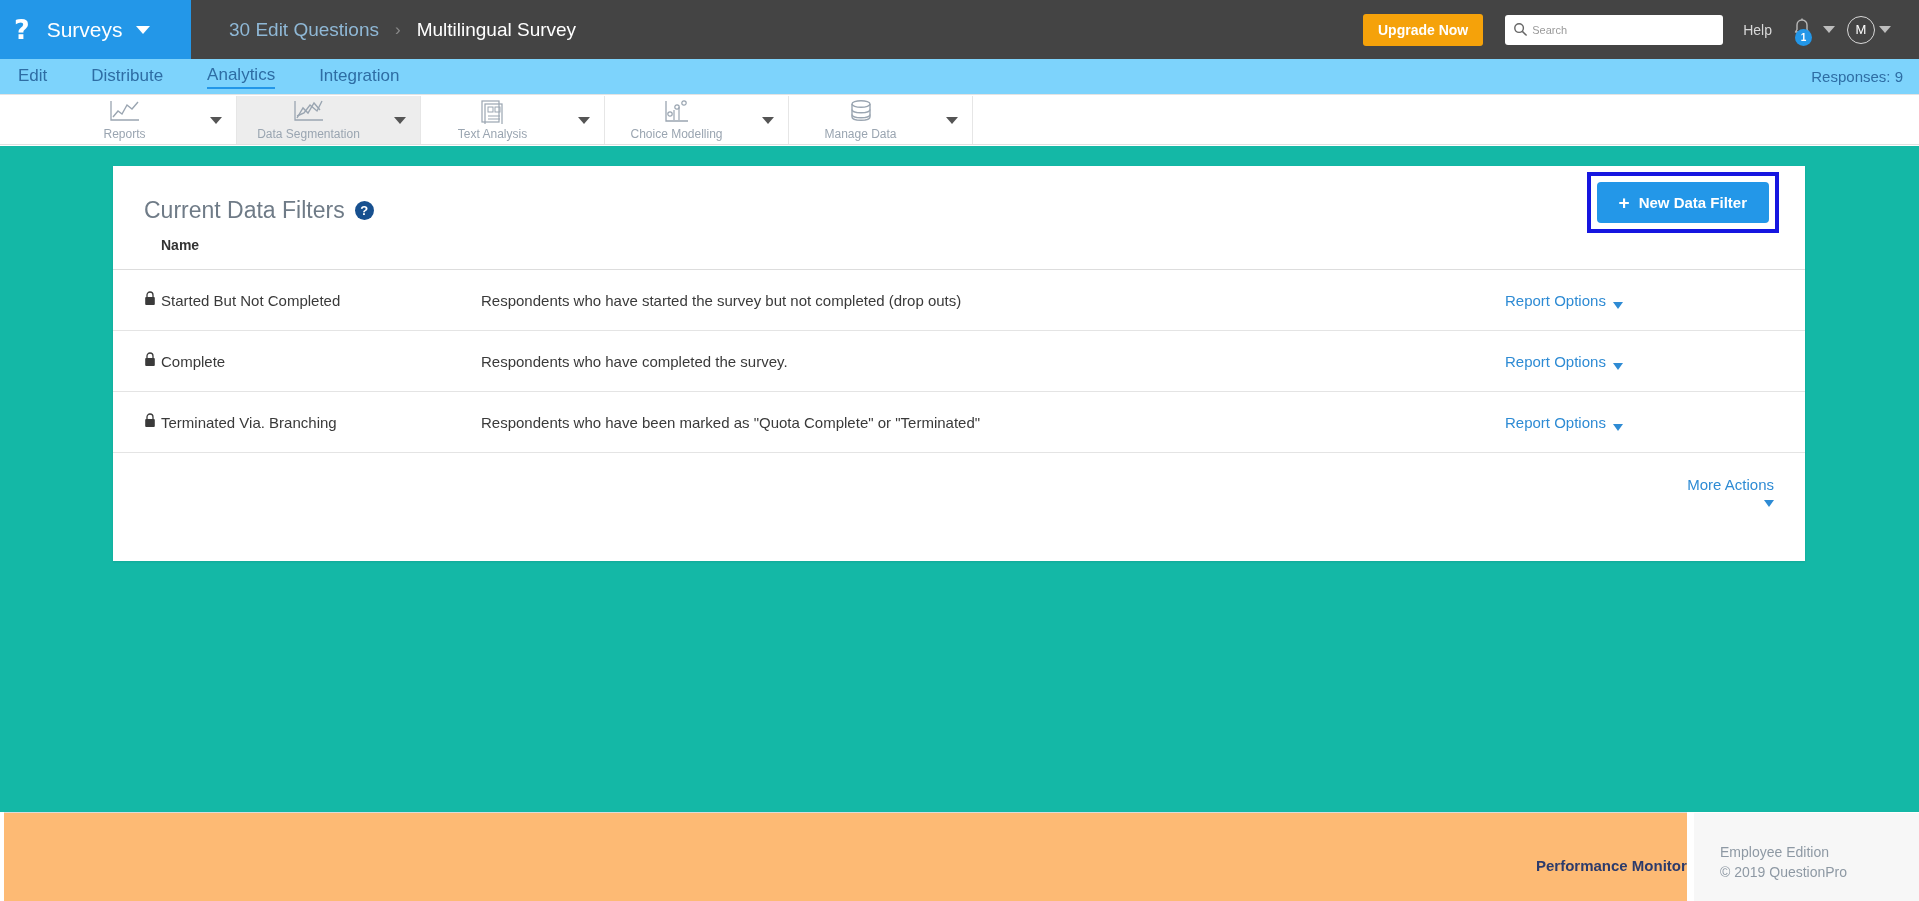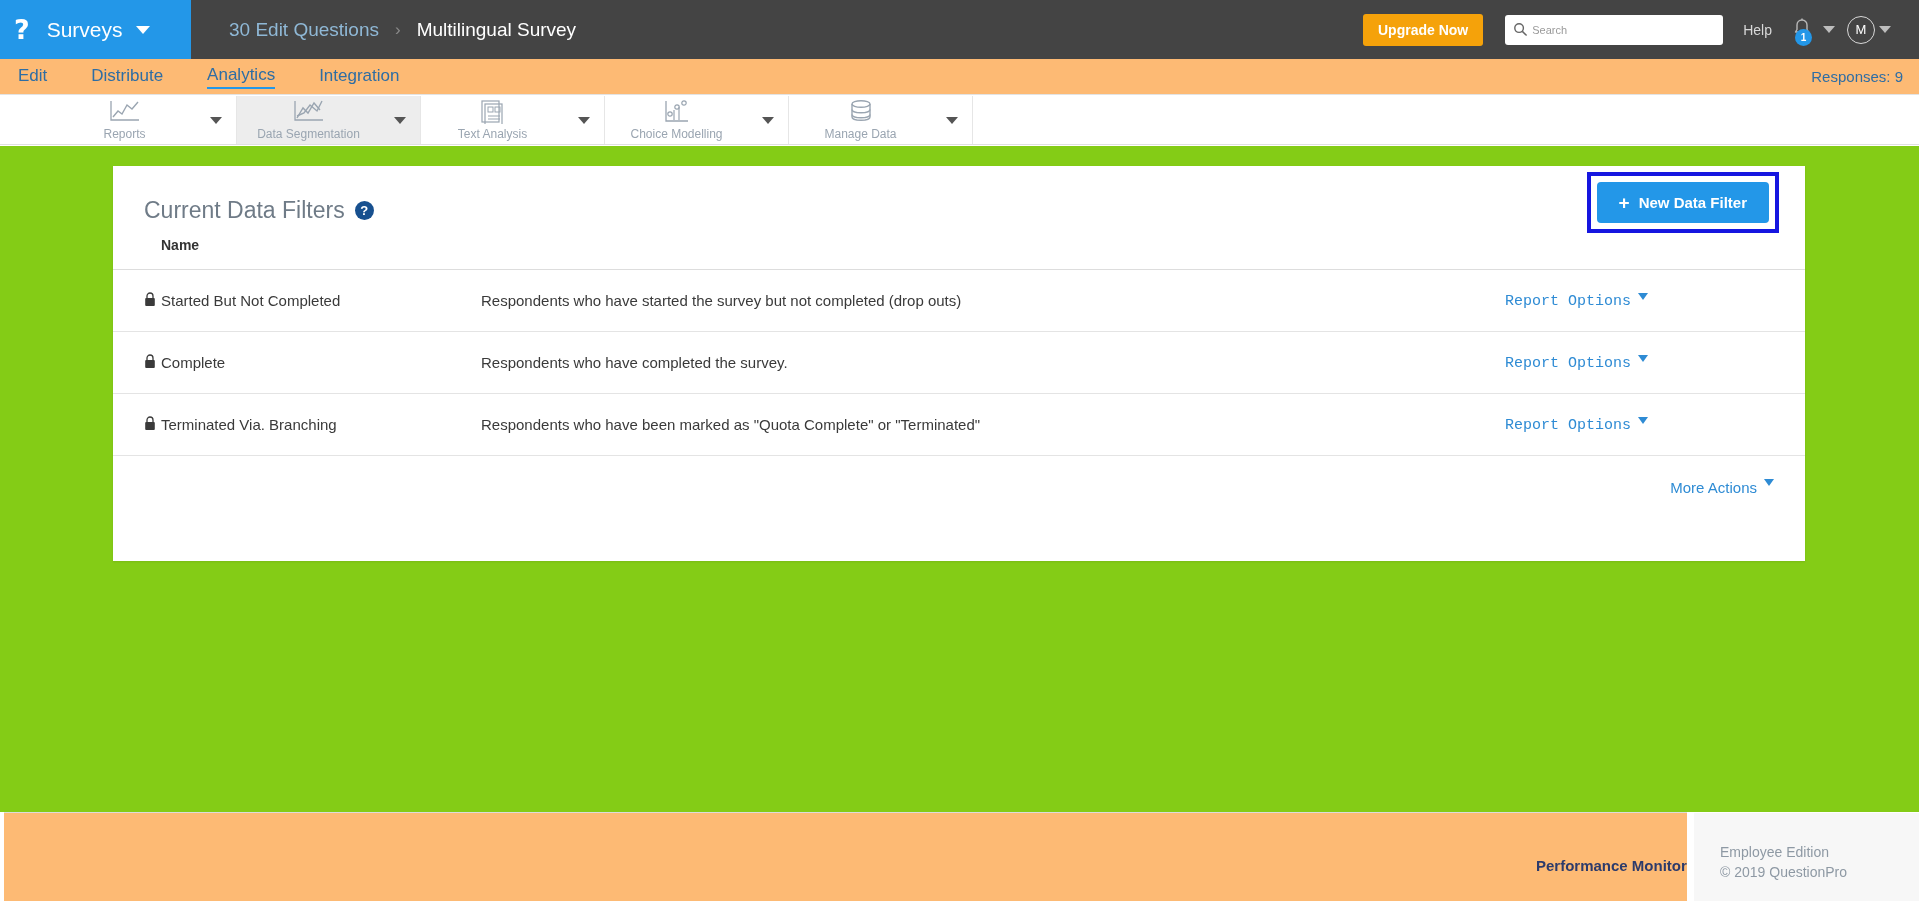--- a/index.html
+++ b/index.html
@@ -84,21 +84,21 @@
   }
   .avatar {
     width: 28px; height: 28px; border-radius: 50%;
     border: 1.5px solid #d8d8d8; color: #ffffff;
     font-size: 13px; display: flex; align-items: center; justify-content: center;
   }
 
   
   .tabnav {
     position: absolute; top: 59px; left: 0;
-    width: 1919px; height: 36px; background: #fdba74;
+    width: 1919px; height: 36px; background: #7dd3fc;
     display: flex; align-items: center;
     border-bottom: 1px solid #e3e3e3;
   }
   .tabs { display: flex; align-items: center; padding-left: 18px; }
   .tab {
     font-size: 17px; color: #2e6da4; margin-right: 44px;
     padding-bottom: 2px; cursor: pointer;
   }
   .tab.active { border-bottom: 2px solid #2397e8; }
   .responses {
@@ -133,21 +133,21 @@
   .caret-dk {
     width: 0; height: 0;
     border-left: 6px solid transparent;
     border-right: 6px solid transparent;
     border-top: 7px solid #555555;
   }
 
   
   .page-body {
     position: absolute; top: 146px; left: 0;
-    width: 1919px; height: 666px; background: #84cc16;
+    width: 1919px; height: 666px; background: #14b8a6;
   }
   .card {
     position: absolute; left: 113px; top: 20px;
     width: 1692px; height: 395px; background: #ffffff;
     box-shadow: 0 1px 2px rgba(0,0,0,0.09);
   }
   .card-head {
     display: flex; align-items: center;
     padding: 22px 26px 0 31px; height: 66px;
   }
@@ -185,35 +185,35 @@
     vertical-align: middle;
   }
   .tbl tr:last-child td { border-bottom: 1px solid #e4e4e4; }
   .col-lock { width: 48px; padding-left: 31px !important; }
   .col-name { width: 320px; }
   .col-desc { }
   .col-opts { text-align: left; width: 300px; }
   .lock-ico { display: inline-block; }
   .report-options {
     color: #2e8bd4; font-size: 15px; cursor: pointer;
-    display: inline-flex; align-items: flex-start; gap: 7px; font-family: Liberation Mono, monospace;
+    display: inline-flex; align-items: flex-end; gap: 7px;
   }
   .caret-blue {
     width: 0; height: 0;
     border-left: 5.5px solid transparent;
     border-right: 5.5px solid transparent;
     border-top: 7px solid #2e8bd4;
   }
   .card-foot {
     display: flex; justify-content: flex-end;
     padding: 23px 31px 0 0;
   }
   .more-actions {
     color: #2e8bd4; font-size: 15px; cursor: pointer;
-    display: inline-flex; align-items: flex-start; gap: 7px;
+    display: inline-flex; align-items: flex-end; gap: 7px; flex-direction: column;
   }
 
   
   .footer {
     position: absolute; top: 812px; left: 4px;
     width: 1683px; height: 89px; background: #fdba74;
     border-top: 1px solid #dcdcdc;
   }
   .perf-monitor {
     position: absolute; left: 1532px; top: 44px;

